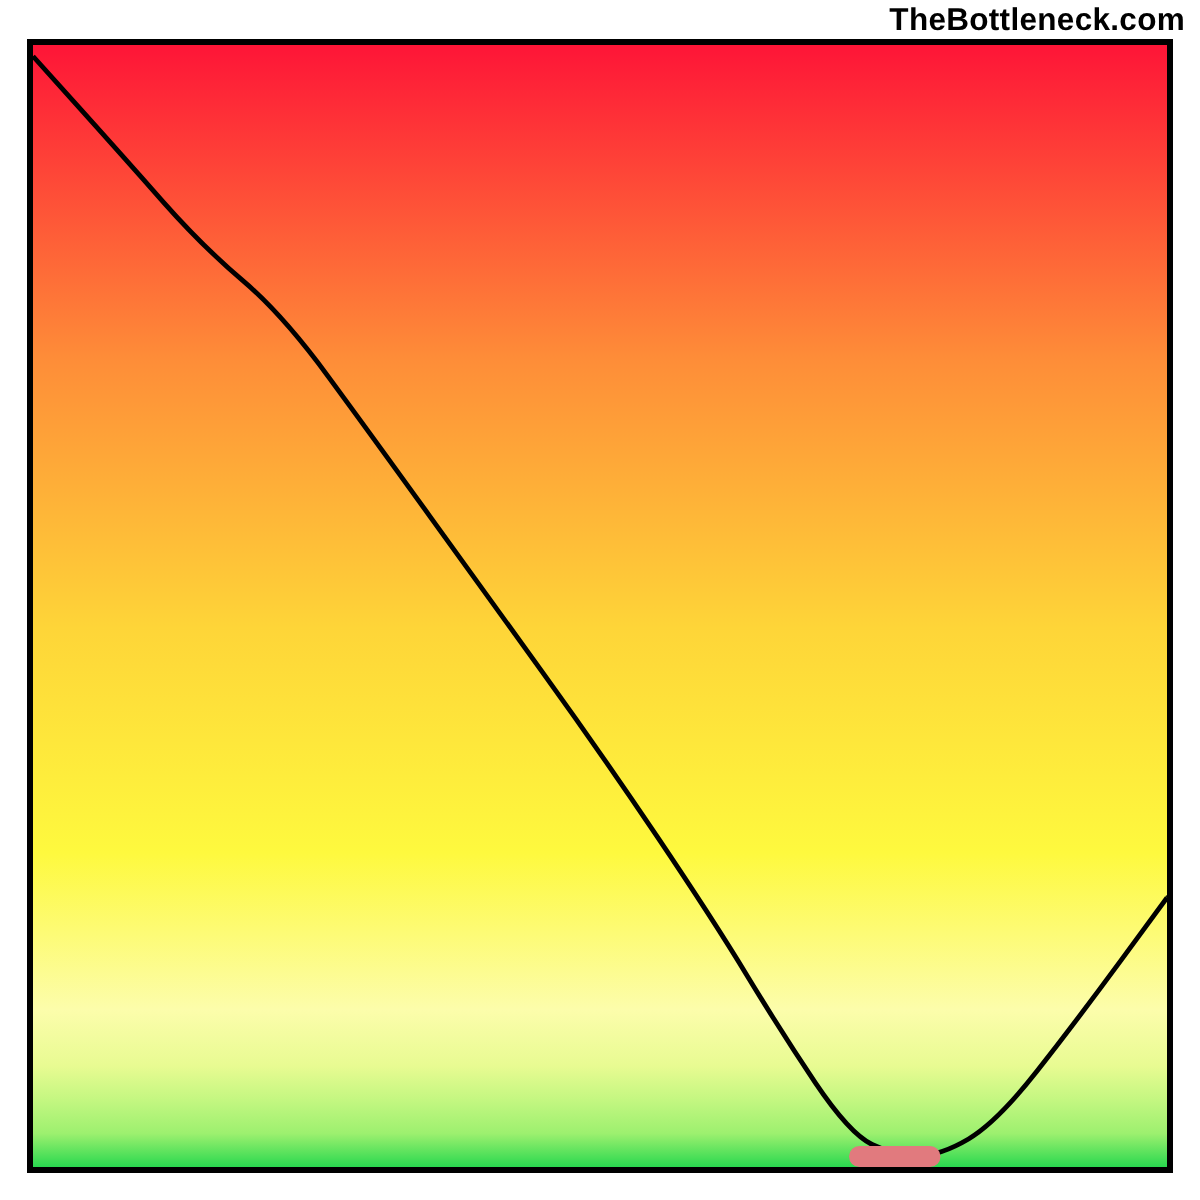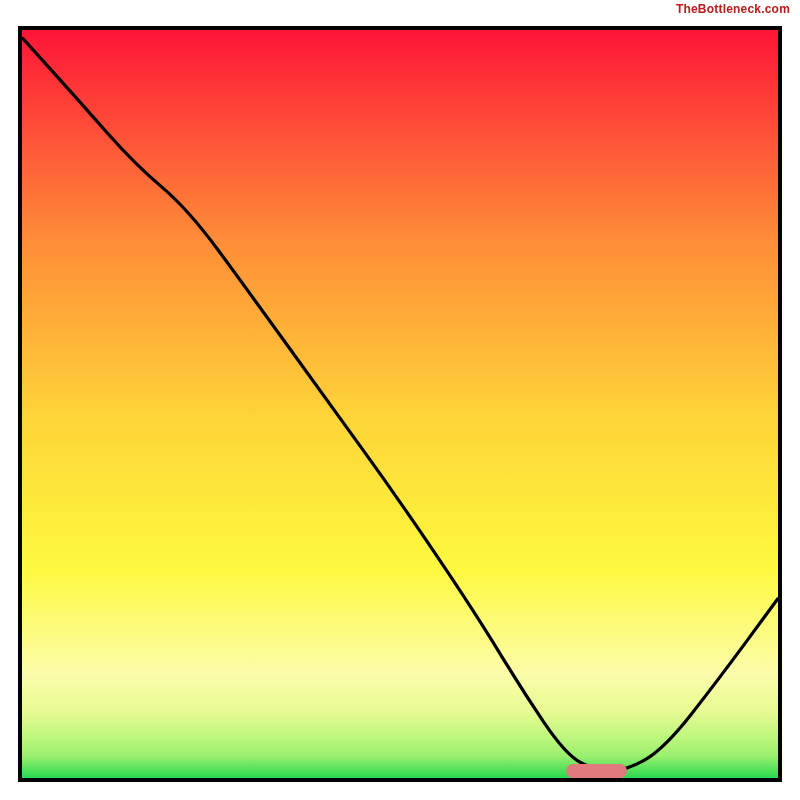--- a/index.html
+++ b/index.html
@@ -13,23 +13,23 @@
   }
   .chart-root {
     position: relative;
     width: 800px;
     height: 800px;
   }
   .watermark {
     position: absolute;
     top: 2px;
     right: 10px;
-    font-size: 12px;
+    font-size: 21px;
     font-weight: 600;
-    color: #b91c1c;
+    color: #000000;
     letter-spacing: 0.2px;
   }
   .plot-frame {
     position: absolute;
     left: 18px;
     top: 26px;
     width: 764px;
     height: 756px;
     border: 4px solid #000000;
     box-sizing: border-box;

